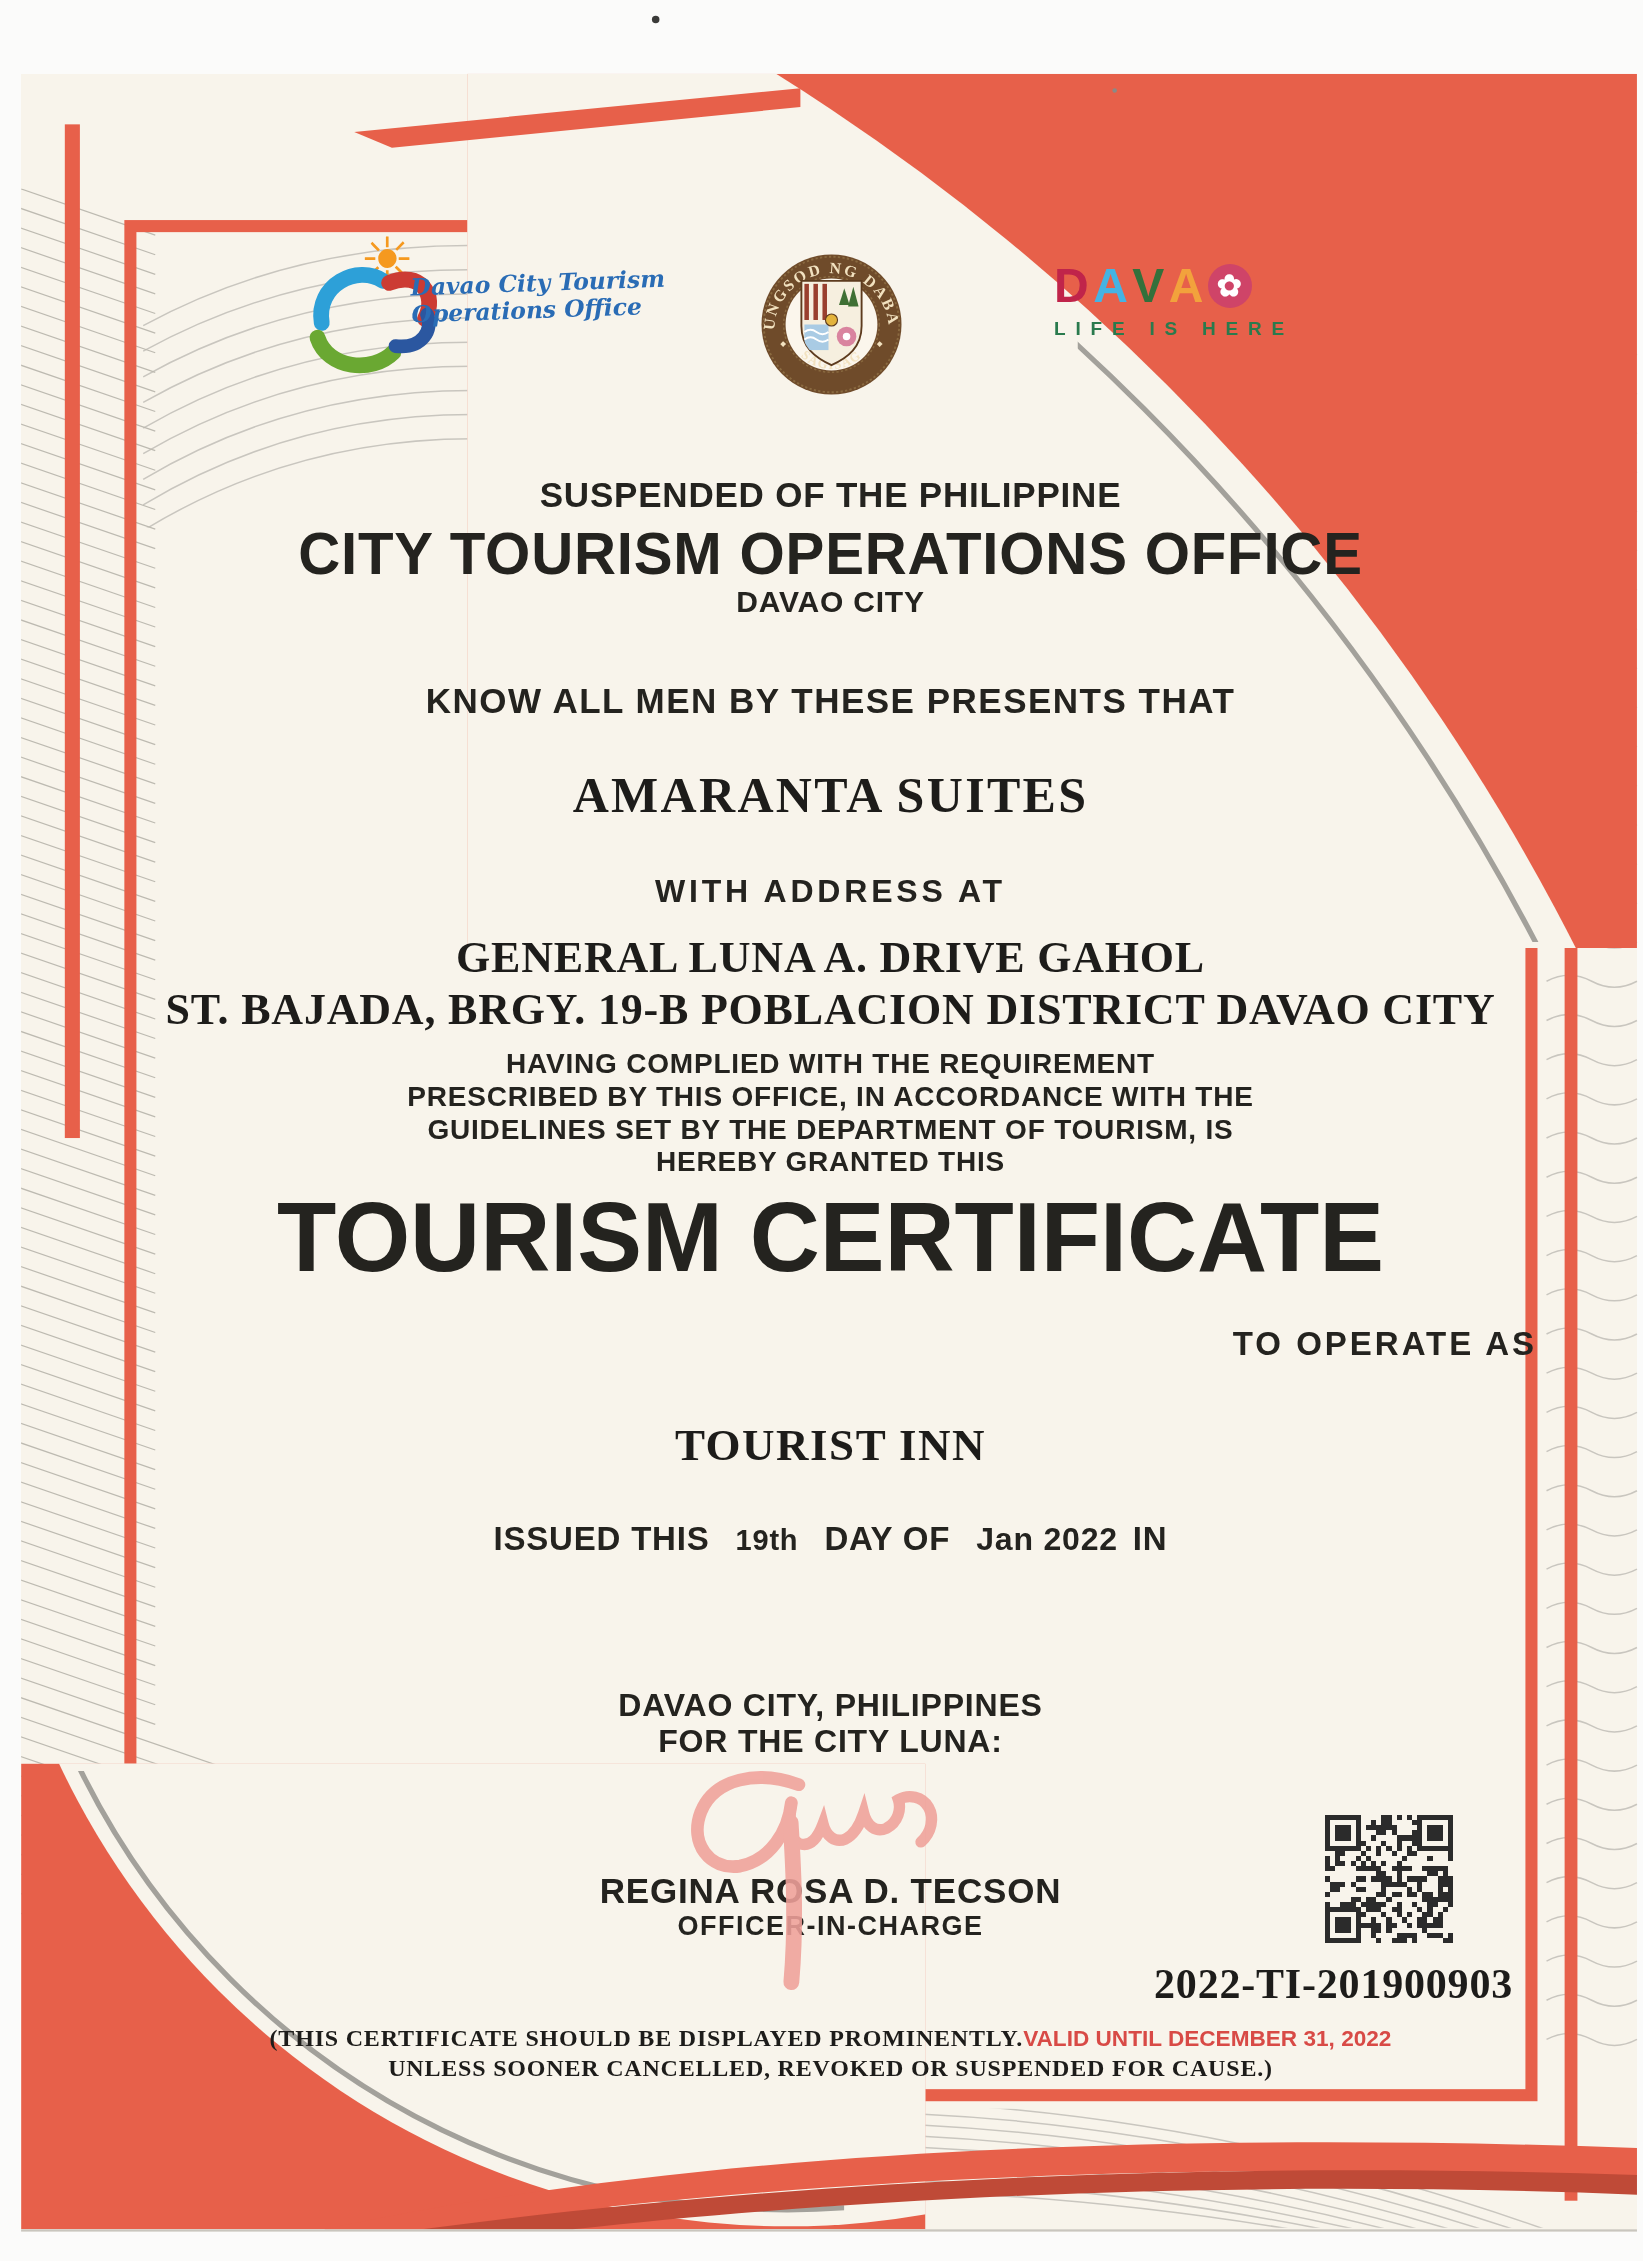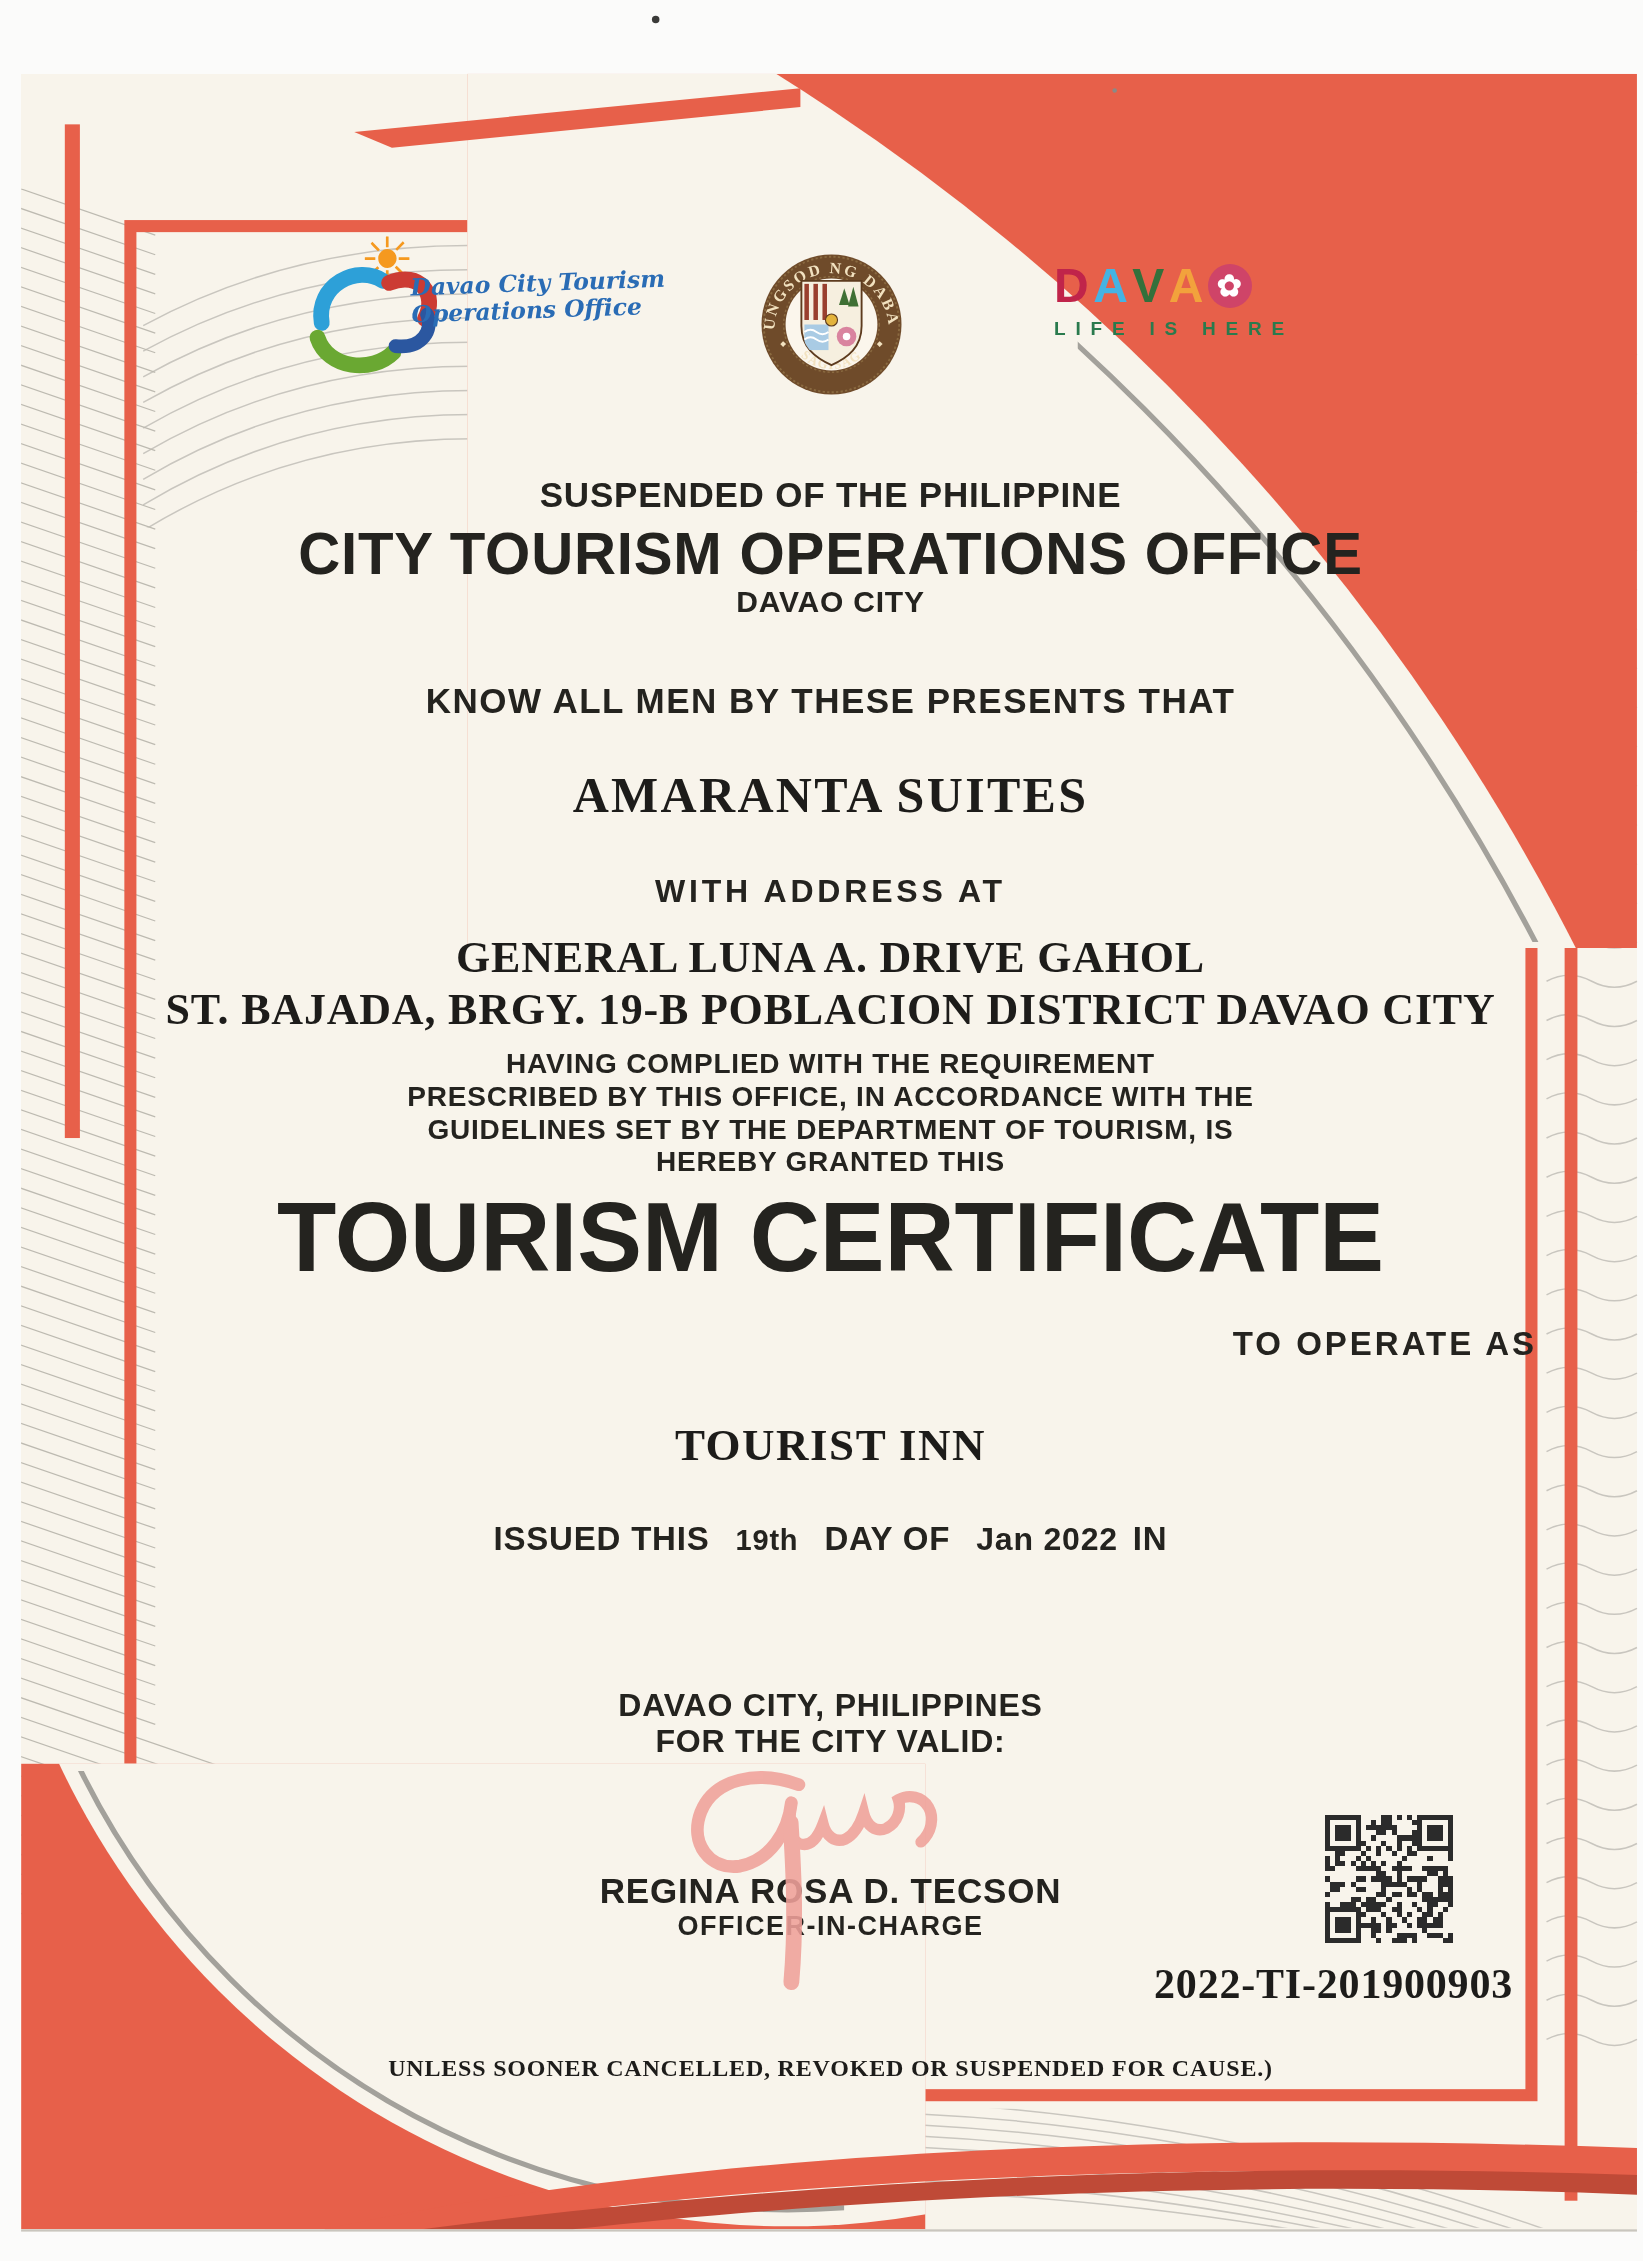--- a/index.html
+++ b/index.html
@@ -353,21 +353,21 @@
 
   <div class="c sans-b operate-label">TO OPERATE AS</div>
   <div class="c serif-b operate-value">TOURIST INN</div>
 
   <div class="c sans-b issued">
     <span>ISSUED THIS</span><span class="gap"></span><span class="fill-day">19th</span><span class="gap"></span><span>DAY OF</span><span class="gap"></span><span class="fill-date">Jan 2022</span><span class="gap" style="width:15px;"></span><span>IN</span>
   </div>
 
   <div class="c sans-b place">
     <div>DAVAO CITY, PHILIPPINES</div>
-    <div>FOR THE CITY VALID:</div>
+    <div>FOR THE CITY LUNA:</div>
   </div>
 
   <div class="c sans-b sig-name">REGINA ROSA D. TECSON</div>
   <div class="c sans-b sig-title">OFFICER-IN-CHARGE</div>
 
   <svg class="abs qr" id="qr-svg" viewBox="0 0 25 25" shape-rendering="crispEdges">
       <rect x="0" y="0" width="1" height="1" fill="#2b2b2b"></rect>
       <rect x="1" y="0" width="1" height="1" fill="#2b2b2b"></rect>
       <rect x="2" y="0" width="1" height="1" fill="#2b2b2b"></rect>
       <rect x="3" y="0" width="1" height="1" fill="#2b2b2b"></rect>
@@ -668,20 +668,23 @@
       <rect x="13" y="24" width="1" height="1" fill="#2b2b2b"></rect>
       <rect x="14" y="24" width="1" height="1" fill="#2b2b2b"></rect>
       <rect x="15" y="24" width="1" height="1" fill="#2b2b2b"></rect>
       <rect x="17" y="24" width="1" height="1" fill="#2b2b2b"></rect>
       <rect x="23" y="24" width="1" height="1" fill="#2b2b2b"></rect>
       <rect x="24" y="24" width="1" height="1" fill="#2b2b2b"></rect>
     </svg>
 
   <div class="cert-no serif-b">2022-TI-201900903</div>
 
+  <div class="c serif-b footnote1">
+    <span>(THIS  CERTIFICATE SHOULD BE DISPLAYED PROMINENTLY.</span><span class="red-valid">VALID UNTIL DECEMBER 31, 2022</span>
+  </div>
   <div class="c serif-b footnote2">UNLESS SOONER CANCELLED, REVOKED OR SUSPENDED FOR CAUSE.)</div>
 </div>
 
 <svg class="abs" id="sig-layer" viewBox="0 0 2180 3000" xmlns="http://www.w3.org/2000/svg">
   <g stroke="#f0a19a" fill="none" stroke-linecap="round" opacity="0.88">
     <path d="M 1060 2368 C 1005 2348 948 2360 930 2404 C 914 2446 942 2482 982 2476 C 1022 2468 1046 2430 1050 2392" stroke-width="17"></path>
     <path d="M 1050 2392 C 1046 2420 1048 2440 1060 2446 C 1076 2452 1086 2436 1092 2420 C 1096 2436 1108 2446 1122 2440 C 1136 2433 1142 2418 1146 2406 C 1150 2422 1162 2432 1176 2426 C 1192 2418 1196 2400 1192 2388 C 1206 2380 1224 2384 1232 2398 C 1240 2412 1236 2432 1222 2444" stroke-width="15"></path>
     <path d="M 1049 2418 C 1054 2498 1056 2560 1050 2630" stroke-width="21"></path>
   </g>
 </svg>

